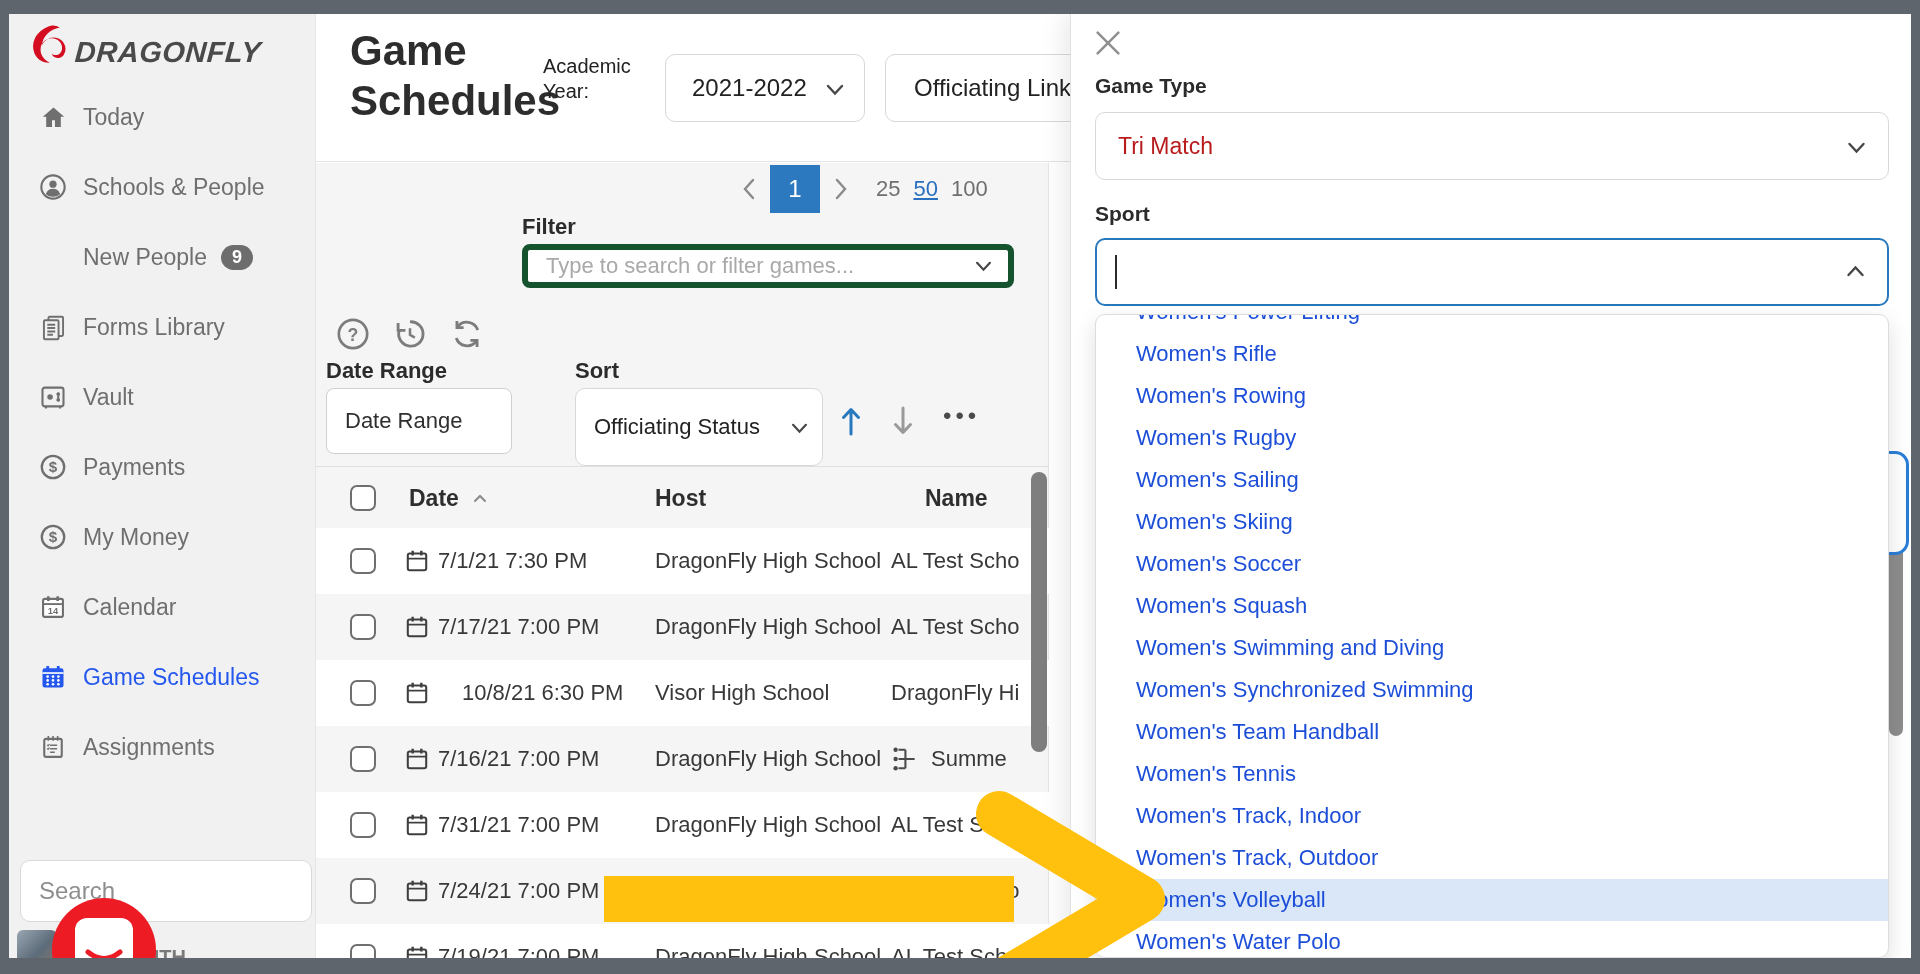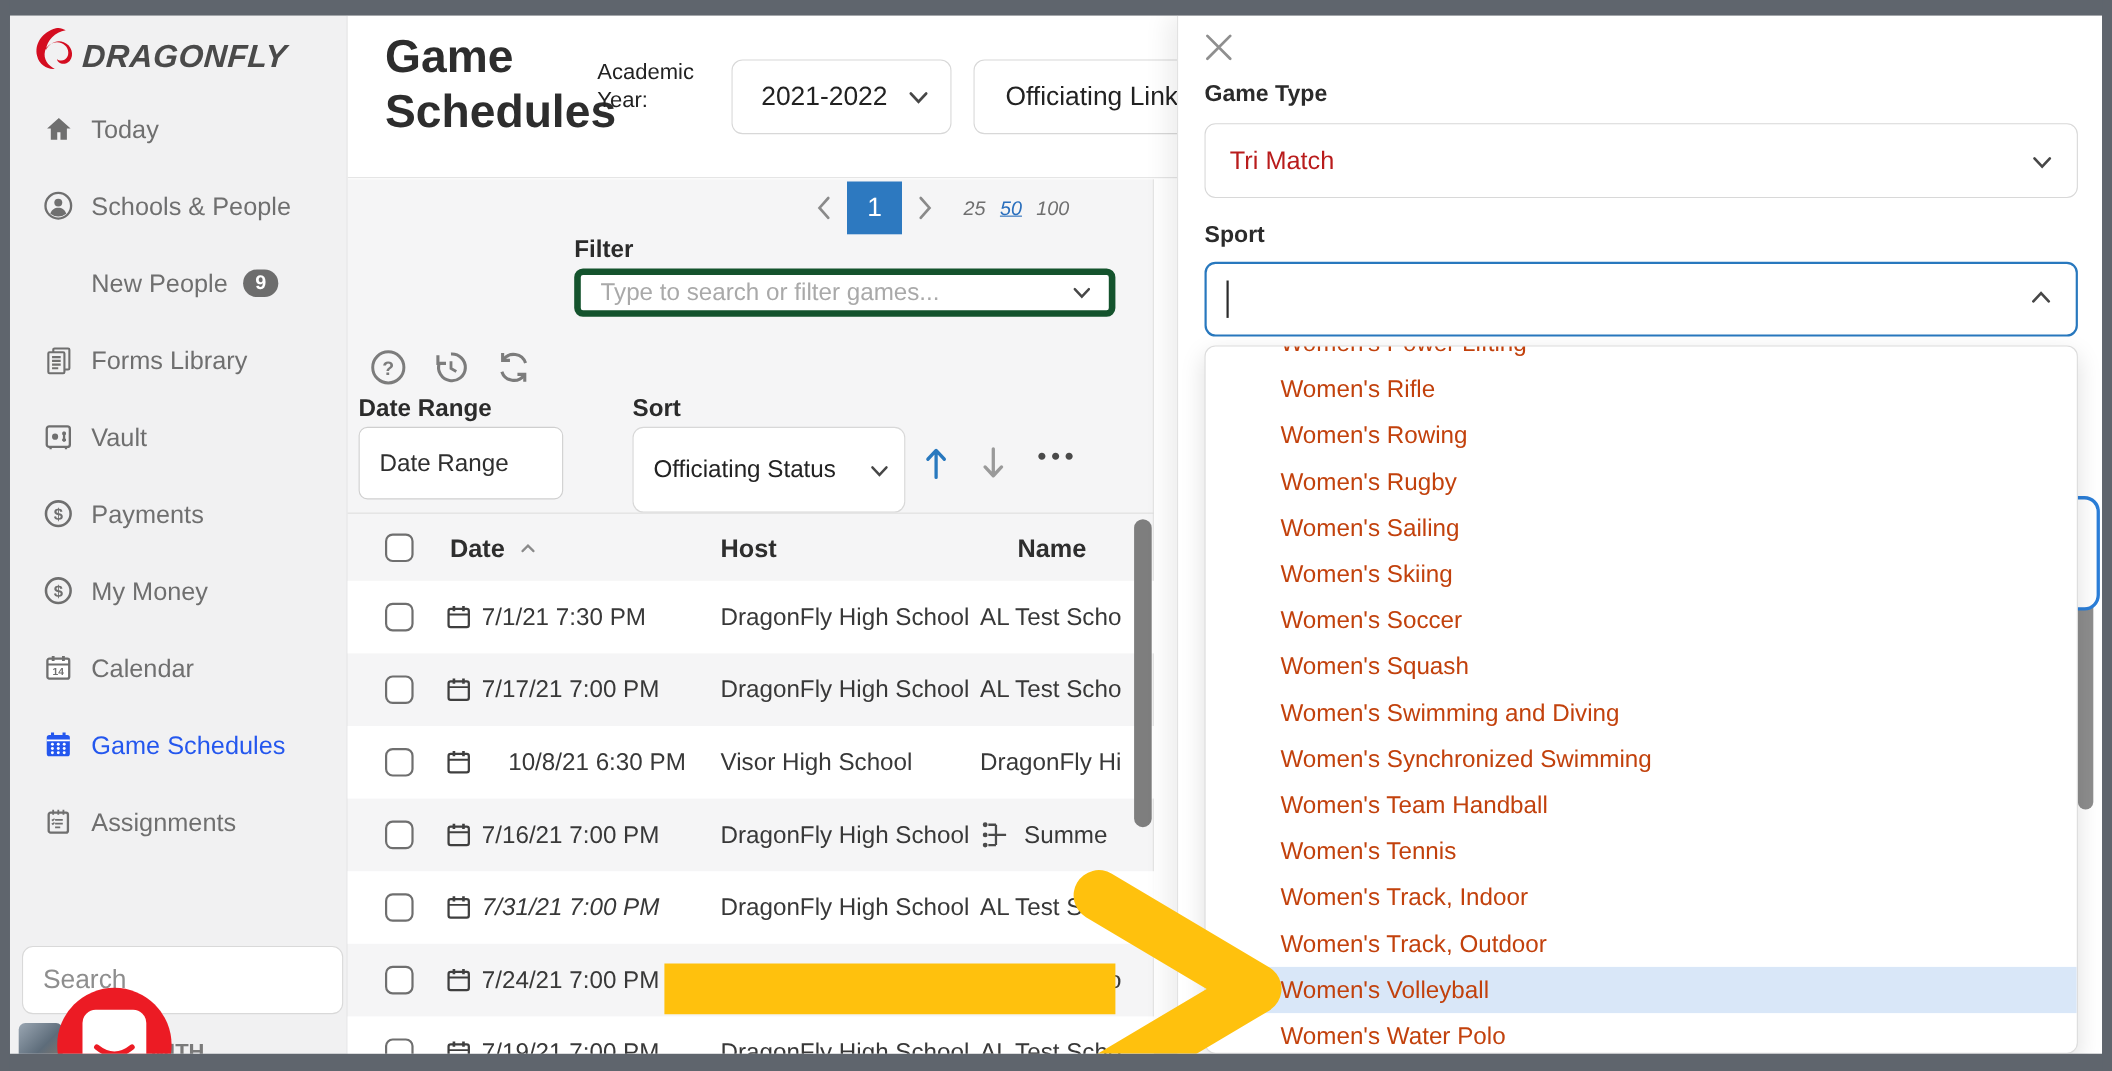--- a/index.html
+++ b/index.html
@@ -36,21 +36,21 @@
   .content-bg { position:absolute; left:307px; top:149px; width:733px; height:795px; background:#f5f5f6; border-right:1px solid #e4e4e4; z-index:1; }
   .page-title { position:absolute; left:341px; top:12px; width:260px; font-size:42px; line-height:50px; font-weight:700; color:#2d2d2d; z-index:3; }
   .acad-label { position:absolute; left:534px; top:40px; width:120px; font-size:20px; line-height:25px; color:#222; z-index:3; }
   .select-box { background:#fff; border:1px solid #d8d8d8; border-radius:10px; display:flex; align-items:center; justify-content:space-between; cursor:pointer; z-index:3; }
   .year-select { position:absolute; left:656px; top:40px; width:200px; height:68px; padding:0 20px 0 26px; font-size:24px; color:#222; }
   .links-btn { position:absolute; left:876px; top:40px; width:250px; height:68px; background:#fff; border:1px solid #d8d8d8; border-radius:10px; font-size:24px; color:#222; display:flex; align-items:center; padding-left:28px; cursor:pointer; z-index:3; }
 
   .pagination { position:absolute; left:733px; top:150px; height:50px; display:flex; align-items:center; gap:14px; z-index:3; }
   .page-box { width:50px; height:48px; background:#2d79c0; color:#fff; font-size:24px; display:flex; align-items:center; justify-content:center; cursor:pointer; }
   .pg-chevron { cursor:pointer; display:flex; }
-  .page-sizes { display:flex; gap:13px; margin-left:14px; font-size:18px; color:#6f6f6f;font-style:italic; }
+  .page-sizes { display:flex; gap:13px; margin-left:14px; font-size:22px; color:#6f6f6f; }
   .page-sizes span { cursor:pointer; }
   .page-sizes .sel { color:#2a6fbd; text-decoration:underline; }
 
   .tool-label { position:absolute; font-size:22px; font-weight:700; color:#2b2b2b; z-index:3; }
   .filter-box { position:absolute; left:513px; top:230px; width:492px; height:44px; background:#fff; border:6px solid #14532d; border-radius:8px; display:flex; align-items:center; z-index:3; }
   .filter-box input { flex:1; border:none; outline:none; background:transparent; font-size:22px; padding-left:18px; color:#444; }
   .filter-box input::placeholder { color:#a9a9a9; }
   .filter-box .ch { margin-right:16px; display:flex; }
   .icons-row { position:absolute; left:326px; top:302px; display:flex; gap:21px; z-index:3; }
   .icons-row .tbtn { width:36px; height:36px; cursor:pointer; display:flex; align-items:center; justify-content:center; }
@@ -75,21 +75,21 @@
 
   
   .panel { position:absolute; left:1061px; top:0; width:841px; height:944px; background:#fff; border-left:1px solid #e2e2e2; box-shadow:-8px 0 22px rgba(0,0,0,.08); z-index:10; }
   .close-btn { position:absolute; left:22px; top:14px; width:30px; height:30px; cursor:pointer; }
   .p-label { position:absolute; left:24px; font-size:21px; font-weight:700; color:#2b2b2b; }
   .tri-select { position:absolute; left:24px; top:98px; width:794px; height:68px; padding:0 22px 0 22px; font-size:23px; color:#b91c1c; }
   .sport-input { position:absolute; left:24px; top:224px; width:794px; height:68px; background:#fff; border:2.5px solid #2878be; border-radius:10px; display:flex; align-items:center; justify-content:space-between; padding:0 22px 0 18px; cursor:text; z-index:4; }
   .caret-bar { width:2px; height:34px; background:#2b2b2b; }
   .hidden-btn { position:absolute; left:630px; top:437px; width:208px; height:104px; background:#fff; border:3px solid #2b7ed8; border-radius:14px; z-index:2; }
   .dropdown { position:absolute; left:24px; top:300px; width:794px; height:644px; background:#fff; border:1px solid #dcdcdc; border-radius:10px; box-shadow:0 8px 22px rgba(0,0,0,.13); overflow:hidden; z-index:5; }
-  .dd-item { height:42px; display:flex; align-items:center; padding-left:68px; font-size:22px; color:#c2410c; cursor:pointer; white-space:nowrap; }
+  .dd-item { height:42px; display:flex; align-items:center; font-size:22px; color:#1d4ed8; cursor:pointer; white-space:nowrap;margin-left:40px; }
   .dd-item.partial { margin-top:-24px; }
   .dd-item.highlighted { background:#d9e7f8; }
   .dd-thumb { position:absolute; right:8px; top:522px; width:14px; height:200px; background:#8d8d8d; border-radius:7px; cursor:pointer; }
 
   
   .big-arrow { position:absolute; left:0; top:0; width:1902px; height:944px; z-index:40; pointer-events:none; }
 </style>
 </head>
 <body>
 
@@ -407,21 +407,21 @@
       </div>
         <div class="grid-row">
         <span class="cbx"></span>
         <span class="cal-ic">
           <svg width="26" height="26" viewBox="0 0 24 24">
               <rect x="3.5" y="5" width="17" height="15.5" rx="1.8" fill="none" stroke="#3f3f3f" stroke-width="1.9"></rect>
               <path d="M8 2.6v4.4M16 2.6v4.4" stroke="#3f3f3f" stroke-width="2.2"></path>
               <path d="M3.5 9.8h17" stroke="#3f3f3f" stroke-width="1.6"></path>
             </svg>
         </span>
-        <span class="cell" style="left:122px;font-style:italic;">7/31/21 7:00 PM</span>
+        <span class="cell" style="left:122px;">7/31/21 7:00 PM</span>
         <span class="cell" style="left:339px;">DragonFly High School</span>
         <span class="cell" style="left:575px;">
 
           <span>AL Test Scho</span>
         </span>
       </div>
         <div class="grid-row">
         <span class="cbx"></span>
         <span class="cal-ic">
           <svg width="26" height="26" viewBox="0 0 24 24">

